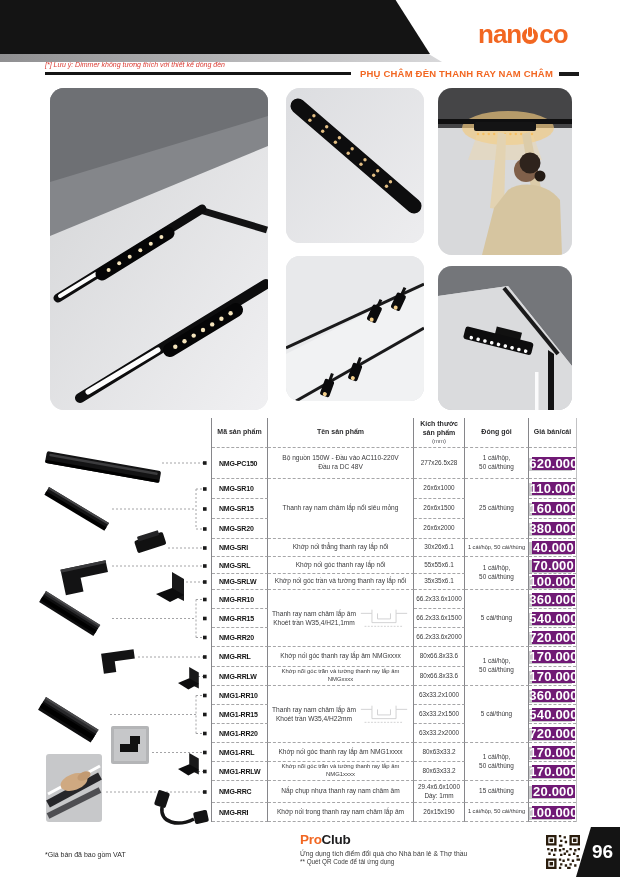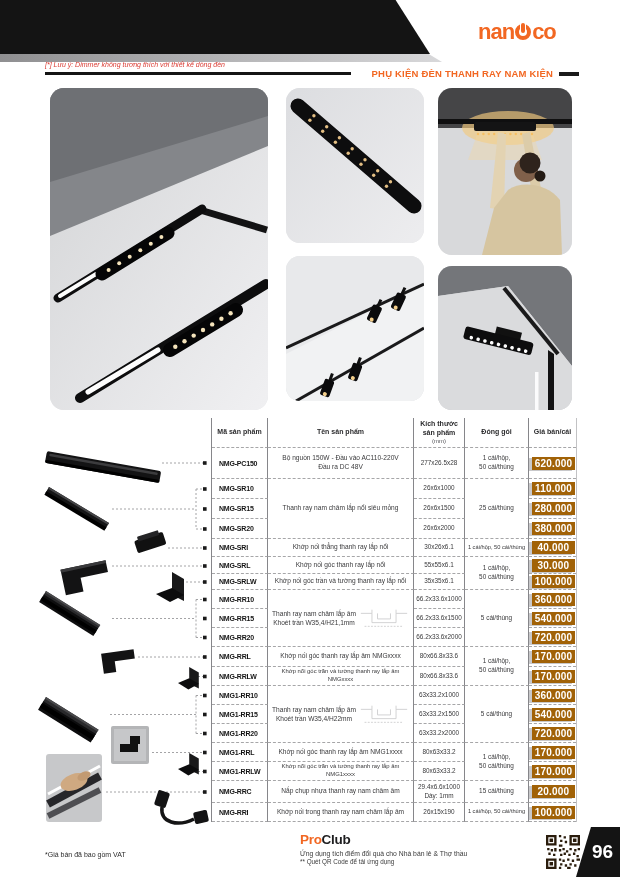--- a/index.html
+++ b/index.html
@@ -7,21 +7,21 @@
   .page{position:relative;width:620px;height:877px;background:#fff;overflow:hidden;
         font-family:"Liberation Sans","DejaVu Sans",sans-serif;color:#222}
 
   
   .banner{position:absolute;left:0;top:0;width:430px;height:54px;background:#141414;
           clip-path:polygon(0 0,92% 0,100% 100%,0 100%)}
   .banner-strip{position:absolute;left:0;top:54px;width:442px;height:8px;
           background:linear-gradient(90deg,#8f8f91,#d8d8da);
           clip-path:polygon(0 0,97% 0,100% 100%,0 100%)}
   .page-title{position:absolute;left:50px;top:27px;color:#fff;font-size:16.5px;letter-spacing:.6px}
-  .logo{position:absolute;left:478px;top:19px;font-weight:bold;font-size:22px;color:#f26722;letter-spacing:-1px}
+  .logo{position:absolute;left:478px;top:19px;font-weight:bold;font-size:26px;color:#f26722;letter-spacing:-1px}
   .pwr{display:inline-block;width:16px;height:16px;border:4px solid #f26722;border-radius:50%;
        position:relative;vertical-align:-1px;margin:0 1px}
   .pwr::before{content:'';position:absolute;left:50%;top:-6px;transform:translateX(-50%);
        width:6px;height:7px;background:#fff}
   .pwr::after{content:'';position:absolute;left:50%;top:-5px;transform:translateX(-50%);
        width:4px;height:10px;background:#f26722;border-radius:2px}
   .dimmer-note{position:absolute;left:45px;top:61px;font-size:7px;font-style:italic;color:#d93a32}
   .note-underline{position:absolute;left:45px;top:72px;width:306px;height:2.5px;background:#141414}
   .section-title{position:absolute;left:350px;top:68px;width:203px;text-align:right;
        font-weight:bold;font-size:9.5px;color:#f26722;letter-spacing:.2px}
@@ -58,21 +58,21 @@
   .namecell.sm{font-size:5.9px}
   .grpname{flex-direction:row;gap:3px}
   .grpname .txt{display:flex;flex-direction:column;justify-content:center;line-height:1.4}
   .cs{opacity:.55;flex:none}
   .dimcell{display:flex;flex-direction:column;align-items:center;justify-content:center;
      font-size:6.4px;color:#39393b;text-align:center;line-height:1.3}
   .packcell{display:flex;flex-direction:column;align-items:center;justify-content:center;
      font-size:6.4px;color:#39393b;text-align:center;line-height:1.35;padding:0 2px}
   .packcell.xs{font-size:5.7px}
   .pricecell{display:flex;align-items:center;justify-content:center}
-  .badge{width:43px;height:13px;background:#a16207;color:#fff;font-weight:bold;font-size:10px;
+  .badge{width:43px;height:13px;background:#701a75;color:#fff;font-weight:bold;font-size:13px;
      display:flex;align-items:center;justify-content:center;letter-spacing:.2px;
      box-shadow:-3px 1px 0 #c8c8ca;margin-left:2px}
 
   
   .vat-note{position:absolute;left:45px;top:851px;font-size:7px;color:#2b2b2b}
   .proclub{position:absolute;left:300px;top:831px;width:240px;text-align:left;line-height:1.35}
   .proclub .l1{font-size:13.5px;font-weight:bold;letter-spacing:-.3px}
   .proclub .pro{color:#f26722}.proclub .club{color:#1d1d1f}
   .proclub .l2{font-size:6.8px;color:#3a3a3a}
   .proclub .l3{font-size:6.3px;color:#3a3a3a}
@@ -84,21 +84,21 @@
 </head>
 <body>
 
 <div class="page">
 
   <div class="banner"></div>
   <div class="banner-strip"></div>
   <div class="logo"><span>nan</span><span class="pwr"></span><span>co</span></div>
   <div class="dimmer-note">[*] Lưu ý: Dimmer không tương thích với thiết kế dòng đèn</div>
   <div class="note-underline"></div>
-  <div class="section-title">PHỤ KIỆN ĐÈN THANH RAY NAM KIỆN</div>
+  <div class="section-title">PHỤ CHÂM ĐÈN THANH RAY NAM CHÂM</div>
   <div class="section-dash"></div>
 
   <div class="photo" id="p1">
     <svg width="218" height="322" viewBox="0 0 218 322">
       <defs>
           <linearGradient id="g1" x1="0" y1="0" x2="1" y2="1">
         <stop offset="0" stop-color="#d3d4d6"></stop>
             <stop offset="1" stop-color="#f0f0f2"></stop>
           </linearGradient>
         </defs>
@@ -481,30 +481,30 @@
     <div class="cell packcell" style="grid-area:19/4">15 cái/thùng</div>
     <div class="cell packcell xs" style="grid-area:20/4">1 cái/hộp, 50 cái/thùng</div>
 
     <div class="cell pricecell last" style="grid-area:2/5">
         <div class="badge">620.000</div>
       </div>
     <div class="cell pricecell last" style="grid-area:3/5">
         <div class="badge">110.000</div>
       </div>
     <div class="cell pricecell last" style="grid-area:4/5">
-        <div class="badge">280.000</div>
+        <div class="badge">160.000</div>
       </div>
     <div class="cell pricecell last" style="grid-area:5/5">
         <div class="badge">380.000</div>
       </div>
     <div class="cell pricecell last" style="grid-area:6/5">
         <div class="badge">40.000</div>
       </div>
     <div class="cell pricecell last" style="grid-area:7/5">
-        <div class="badge">30.000</div>
+        <div class="badge">70.000</div>
       </div>
     <div class="cell pricecell last" style="grid-area:8/5">
         <div class="badge">100.000</div>
       </div>
     <div class="cell pricecell last" style="grid-area:9/5">
         <div class="badge">360.000</div>
       </div>
     <div class="cell pricecell last" style="grid-area:10/5">
         <div class="badge">540.000</div>
       </div>

